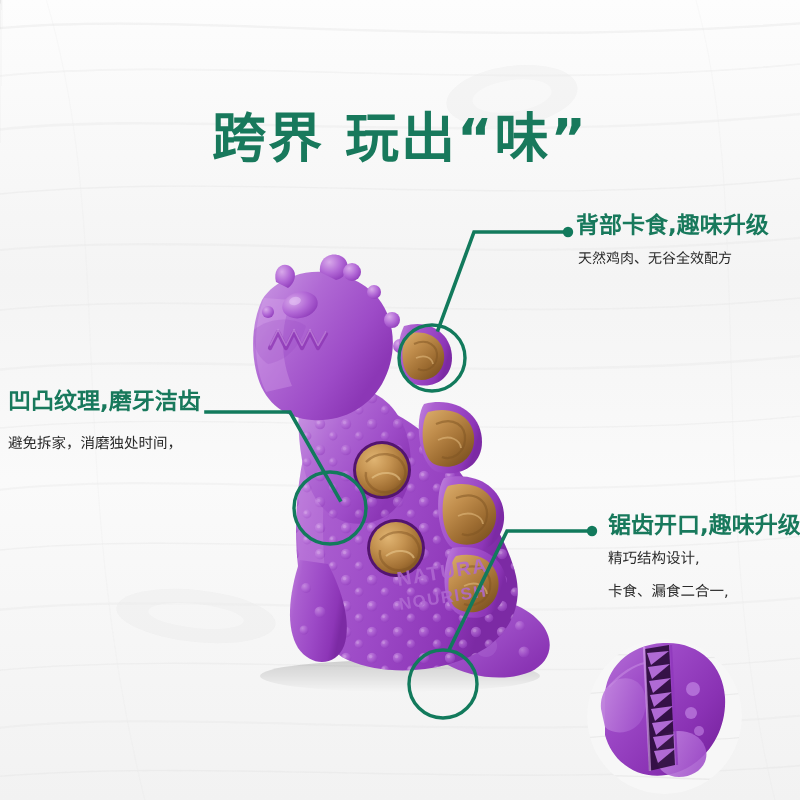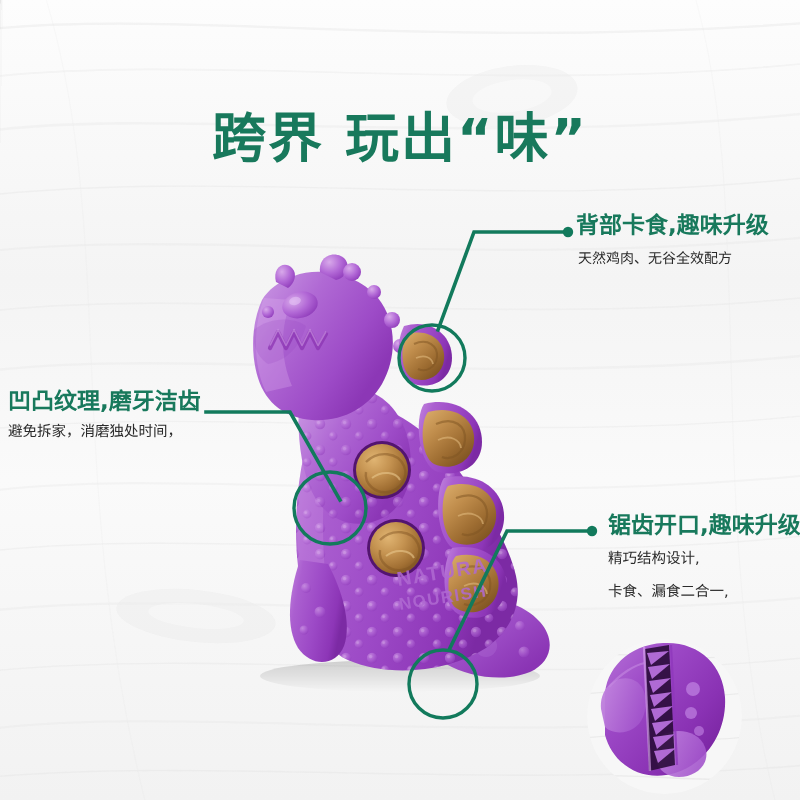--- a/index.html
+++ b/index.html
@@ -56,21 +56,21 @@
     font-size:14.5px;
     color:#2b2b2b;
     line-height:1.62;
     white-space:nowrap;
   }
 
   #callout-top{position:absolute;left:576px;top:212px;}
   #callout-top .callout-sub{margin-top:9px;margin-left:2px;font-size:14px;}
 
   #callout-left{position:absolute;left:8px;top:388px;text-align:left;}
-  #callout-left .callout-sub{margin-top:6px;font-size:14.5px;}
+  #callout-left .callout-sub{margin-top:18px;font-size:14.5px;}
 
   #callout-right{position:absolute;left:608px;top:512px;}
   #callout-right .callout-sub{margin-top:9px;font-size:14.5px;}
 
   
   #art{position:absolute;left:0;top:0;width:800px;height:800px;}
 
   
   #inset{
     position:absolute;

